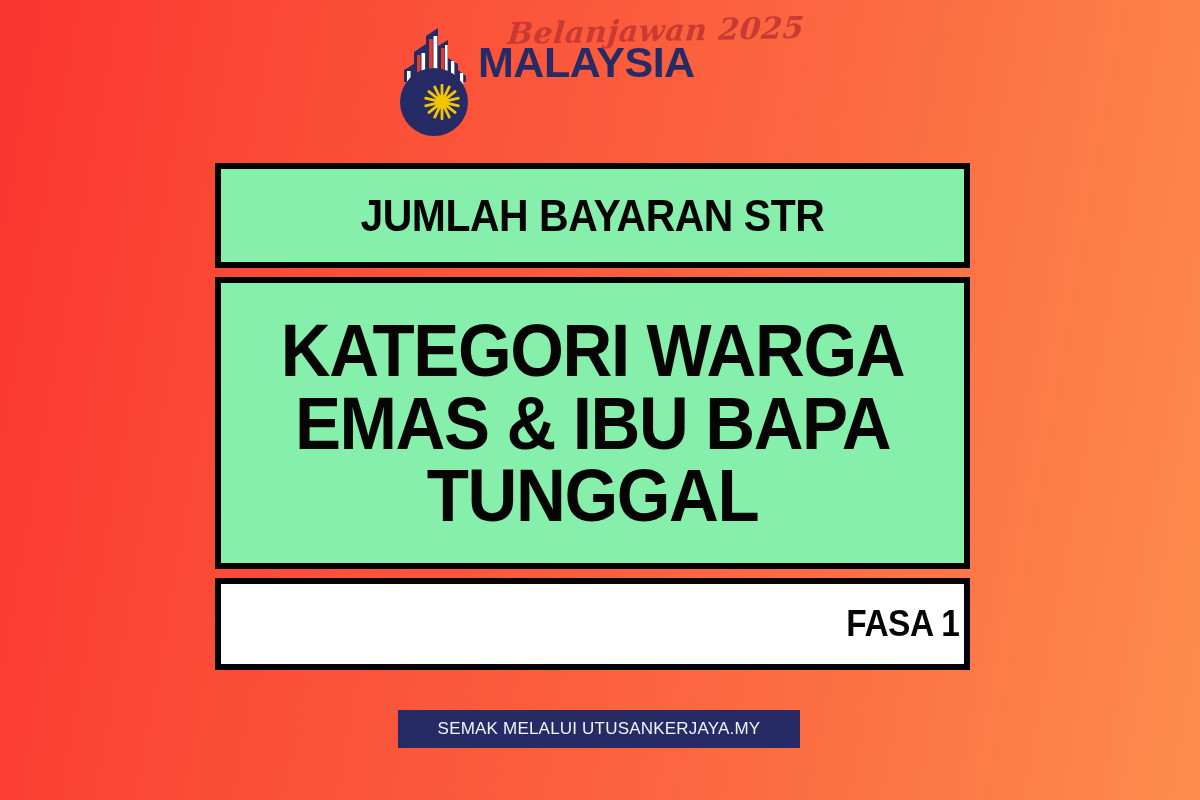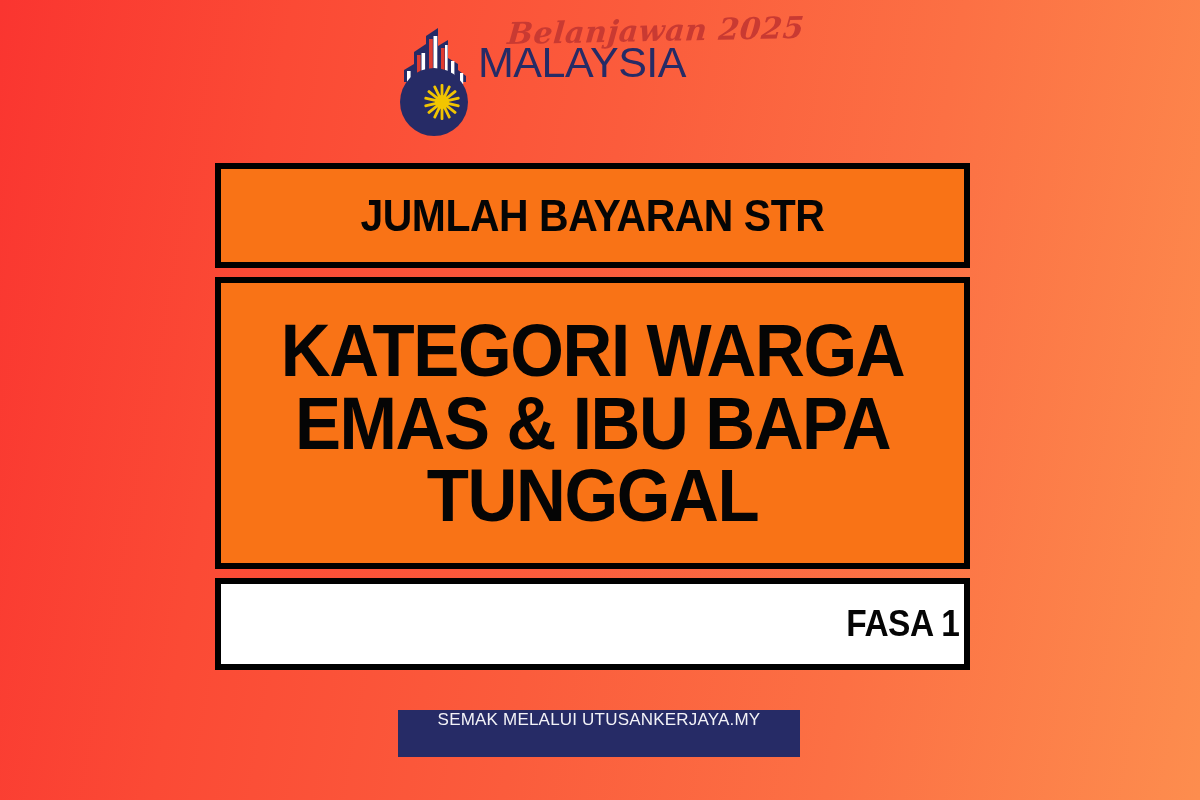--- a/index.html
+++ b/index.html
@@ -61,40 +61,40 @@
     color:#C93A32;
     letter-spacing:0.5px;
     transform:skewX(-6deg) rotate(-1.2deg);
     margin-left:30px;
     margin-bottom:-2px;
     white-space:nowrap;
   }
 
   .logo-main {
     font-family:"Liberation Sans", sans-serif;
-    font-weight:normal;
+    font-weight:bold;
     color:#262B66;
     line-height:0.88;
     letter-spacing:-0.5px;
     white-space:nowrap;
   }
   .logo-main .l1 { font-size:43px; display:block; }
   .logo-main .l2 { font-size:50px; display:block; }
 
   
   .card-stack {
     position:absolute;
     left:215px;
     top:163px;
     width:755px;
   }
 
   .card {
     border:6px solid #000000;
-    background:#f97316;
+    background:#86efac;
     display:flex;
     align-items:center;
     justify-content:center;
     text-align:center;
   }
 
   .card + .card { margin-top:9px; }
 
   .card-title {
     font-family:"Liberation Sans", sans-serif;
@@ -117,23 +117,24 @@
 
   #card-phase { height:92px; background:#FFFFFF;justify-content:flex-end; }
   #card-phase .card-title { font-size:36px; }
 
   
   .footer-banner {
     position:absolute;
     left:398px;
     top:710px;
     width:402px;
-    height:47px;
+    height:38px;
     background:#262B66;
     display:flex;
+    align-items:center;
     justify-content:center;
   }
   .footer-banner-text {
     font-family:"Liberation Sans", sans-serif;
     font-size:17px;
     color:#F2F2F7;
     letter-spacing:0.2px;
     white-space:nowrap;
   }
 </style>

